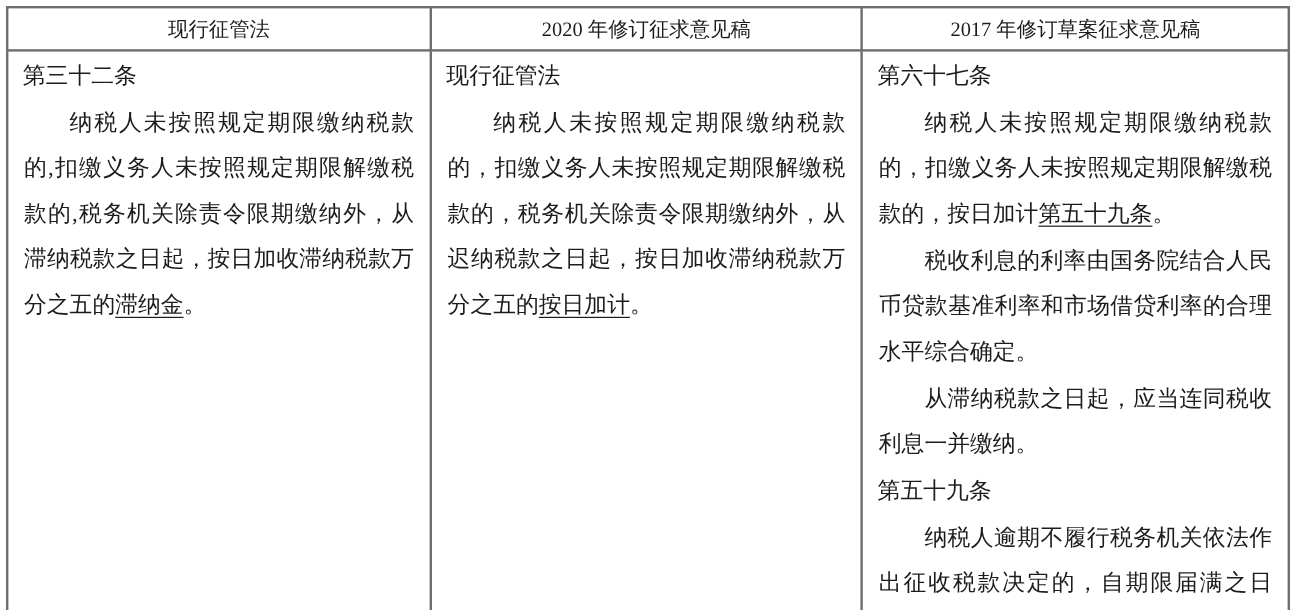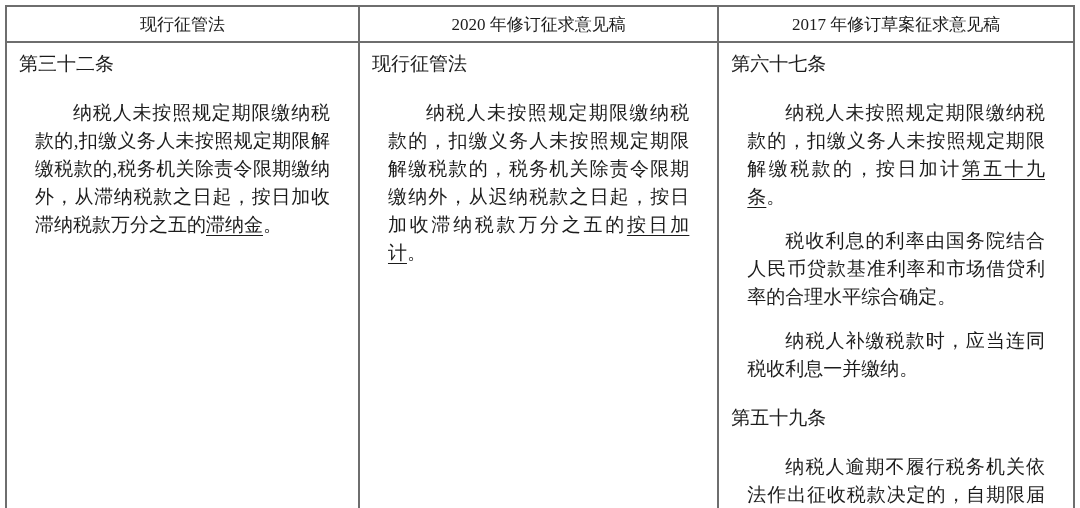--- a/index.html
+++ b/index.html
@@ -40,23 +40,23 @@
     vertical-align: top;
     padding: 2px 12px 4px 12px;
   }
   .article-heading {
     text-align: left;
     font-size: 19px;
     line-height: 38px;
     margin: 0;
   }
   p.article-para {
-    margin: 16px;
+    margin: 1px;
     font-size: 19px;
-    line-height: 28px;
+    line-height: 38px;
     text-align: justify;
     text-indent: 2em;
     word-break: break-all;
   }
   .u {
     text-decoration: underline;
     text-underline-offset: 4px;
   }
 </style>
 </head>
@@ -83,20 +83,20 @@
             <p class="article-para"><span class="">纳税人未按照规定期限缴纳税款的,扣缴义务人未按照规定期限解缴税款的,税务机关除责令限期缴纳外，从滞纳税款之日起，按日加收滞纳税款万分之五的</span><span class="u">滞纳金</span><span class="">。</span></p>
           </td>
         <td>
             <div class="article-heading">现行征管法</div>
             <p class="article-para"><span class="">纳税人未按照规定期限缴纳税款的，扣缴义务人未按照规定期限解缴税款的，税务机关除责令限期缴纳外，从迟纳税款之日起，按日加收滞纳税款万分之五的</span><span class="u">按日加计</span><span class="">。</span></p>
           </td>
         <td>
             <div class="article-heading">第六十七条</div>
             <p class="article-para"><span class="">纳税人未按照规定期限缴纳税款的，扣缴义务人未按照规定期限解缴税款的，按日加计</span><span class="u">第五十九条</span><span class="">。</span></p>
             <p class="article-para"><span class="">税收利息的利率由国务院结合人民币贷款基准利率和市场借贷利率的合理水平综合确定。</span></p>
-            <p class="article-para"><span class="">纳税人补缴税款时，应当连同税收利息一并缴纳。</span></p>
+            <p class="article-para"><span class="">从滞纳税款之日起，应当连同税收利息一并缴纳。</span></p>
             <div class="article-heading">第五十九条</div>
             <p class="article-para"><span class="">纳税人逾期不履行税务机关依法作出征收税款决定的，自期限届满之日起，按照税款的千分之五按日加收</span></p>
           </td>
       </tr>
     </tbody>
   </table>
 </div>
 
 </body></html>

